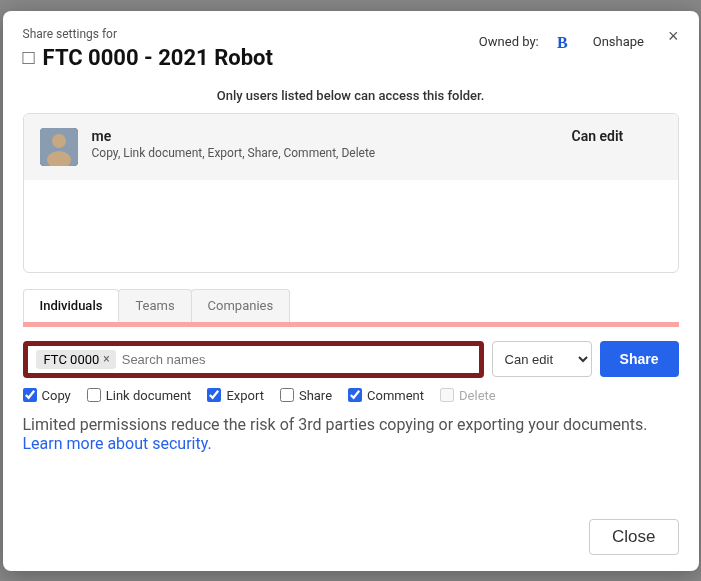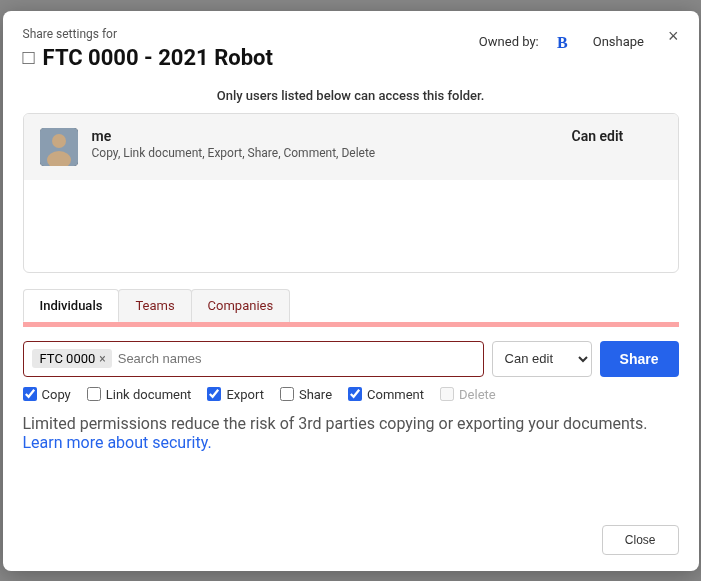--- a/index.html
+++ b/index.html
@@ -135,21 +135,21 @@
       display: flex;
       border-bottom: 5px solid #fca5a5;
     }
     .tab {
       padding: 8px 16px;
       font-size: 13px;
       cursor: pointer;
       border: 1px solid #ddd;
       border-bottom: none;
       background: #f5f5f5;
-      color: #7f1d1d;
+      color: #737373;
       margin-right: -1px;
       border-radius: 4px 4px 0 0;
     }
     .tab.active {
       background: #fff;
       color: #111;
       font-weight: 500;
       border-bottom: 1px solid #fff;
       z-index: 1;
       position: relative;
@@ -157,21 +157,21 @@
     .share-controls {
       margin: 14px 20px 0 20px;
     }
     .share-input-row {
       display: flex;
       gap: 8px;
       align-items: center;
     }
     .tag-input-wrapper {
       flex: 1;
-      border: 1px solid #7f1d1d;
+      border: 5px solid #7f1d1d;
       border-radius: 4px;
       display: flex;
       align-items: center;
       padding: 4px 8px;
       gap: 6px;
       min-height: 36px;
     }
     .tag {
       background: #e8e8e8;
       border-radius: 3px;
@@ -254,21 +254,21 @@
       display: flex;
       justify-content: flex-end;
       padding: 16px 20px;
       margin-top: auto;
     }
     .close-dialog-btn {
       border: 1px solid #ccc;
       background: #fff;
       border-radius: 4px;
       padding: 7px 22px;
-      font-size: 12px;
+      font-size: 17px;
       color: #333;
       cursor: pointer;
     }
 
     
     .onshape-logo {
       width: 22px;
       height: 22px;
       display: flex;
       align-items: center;

